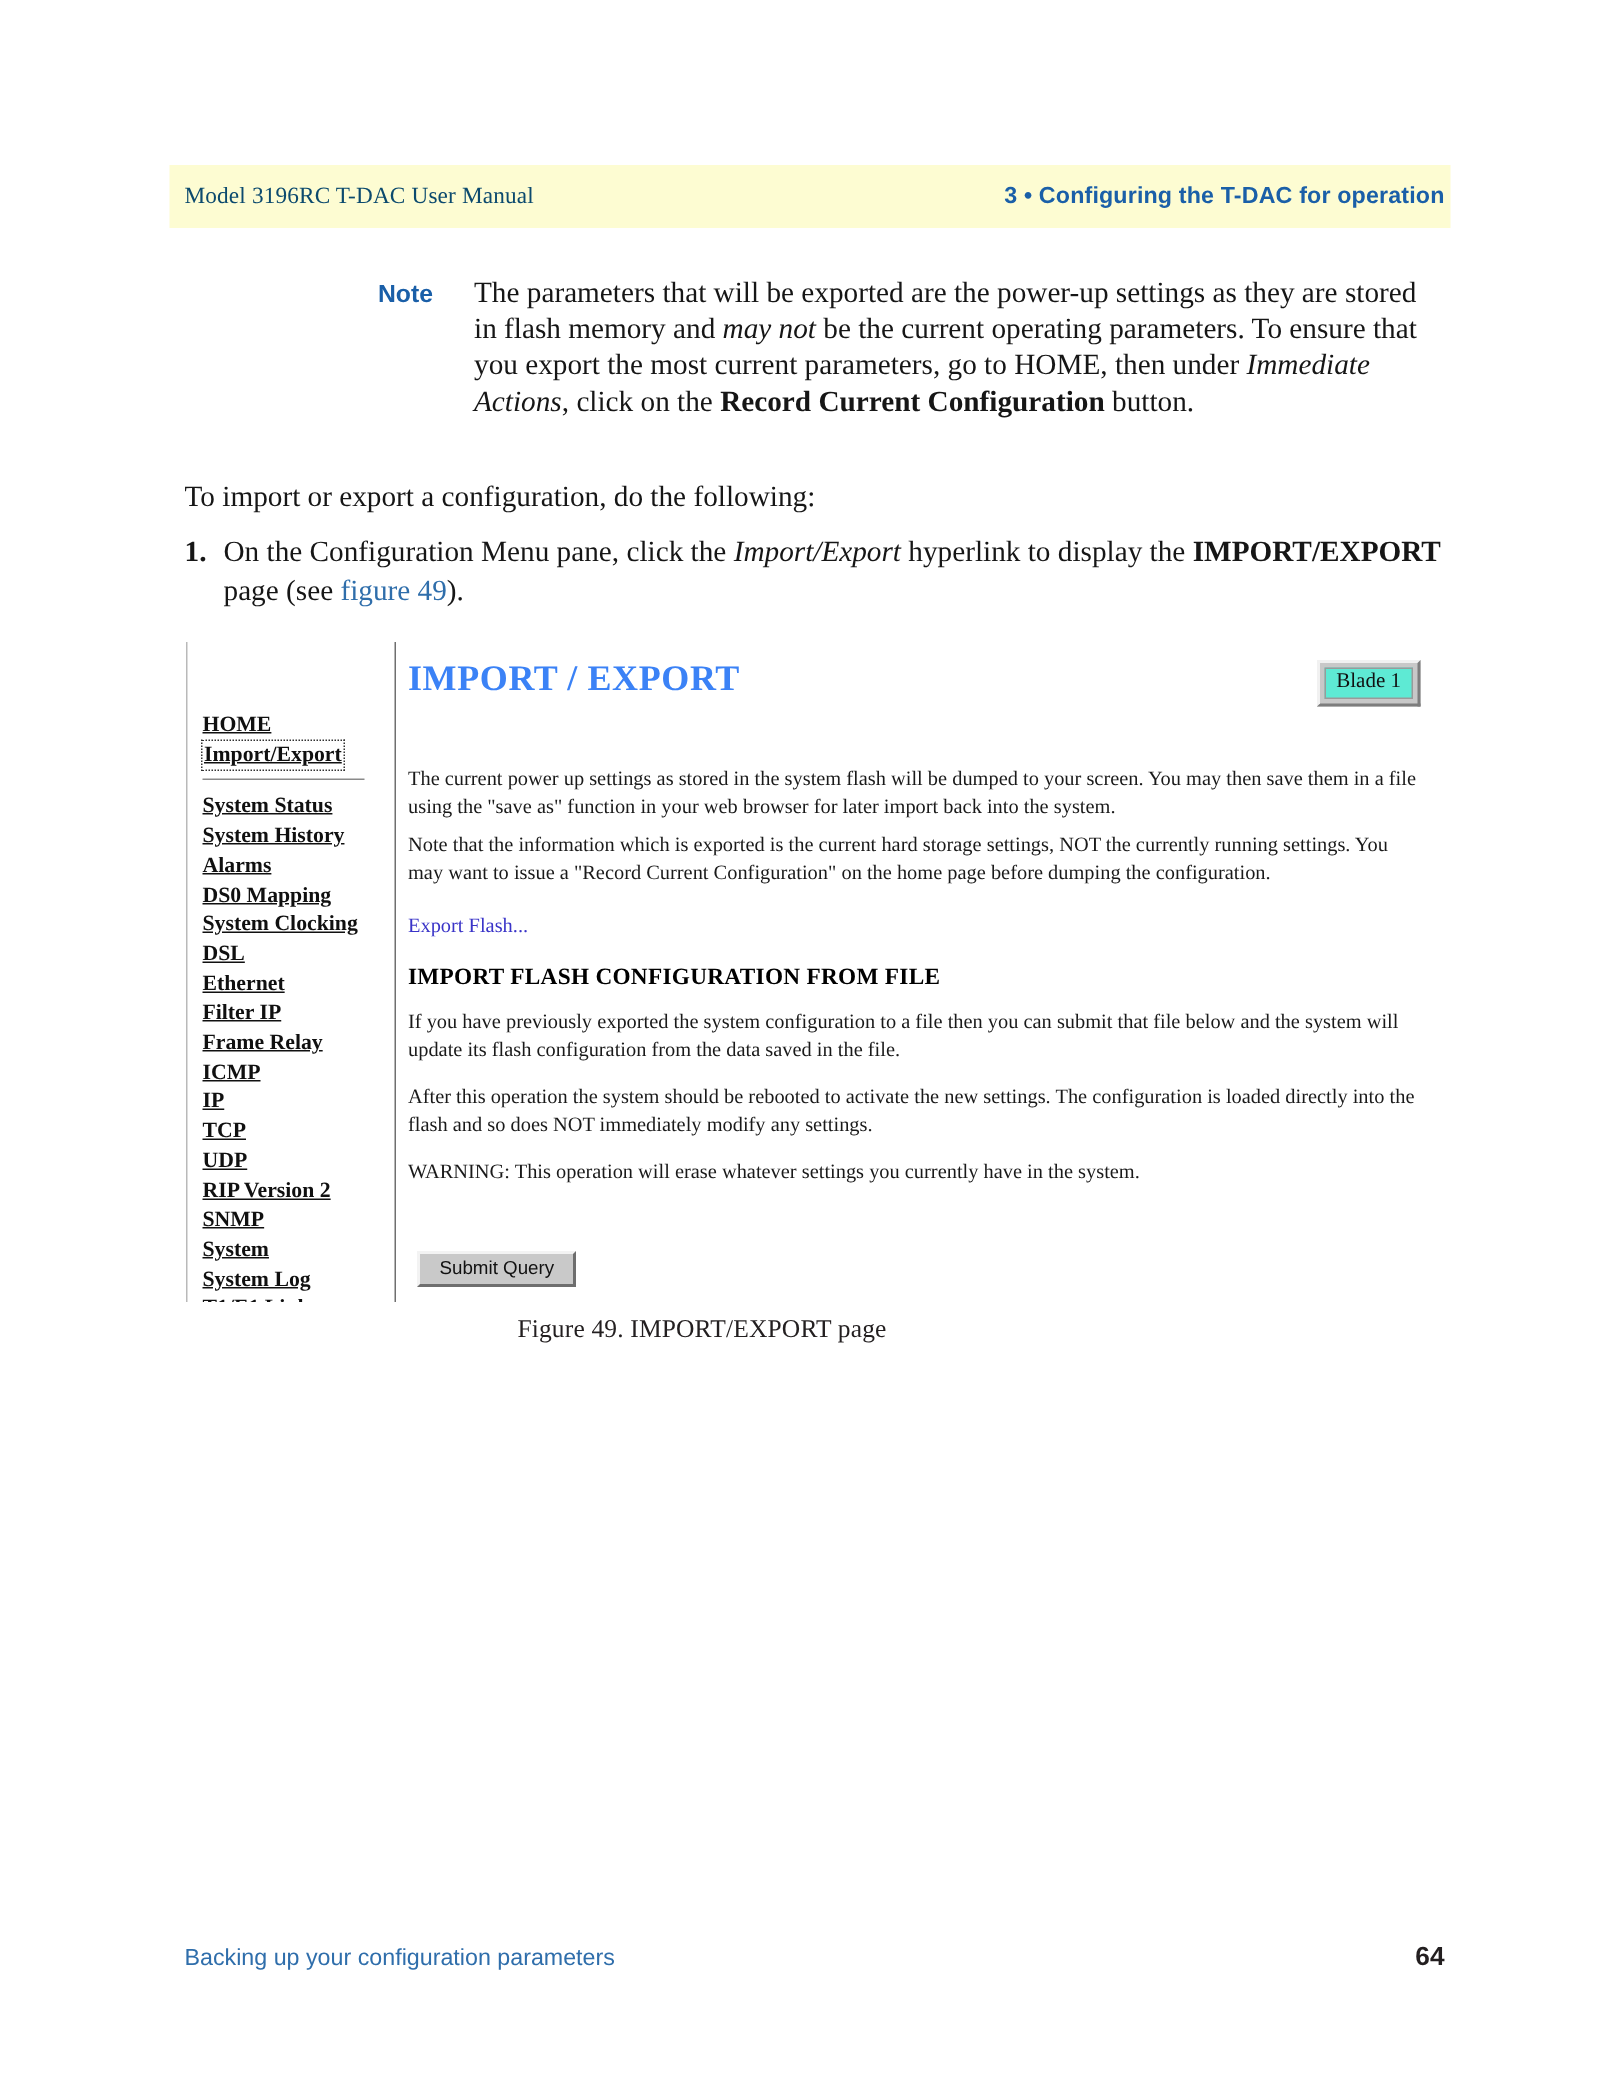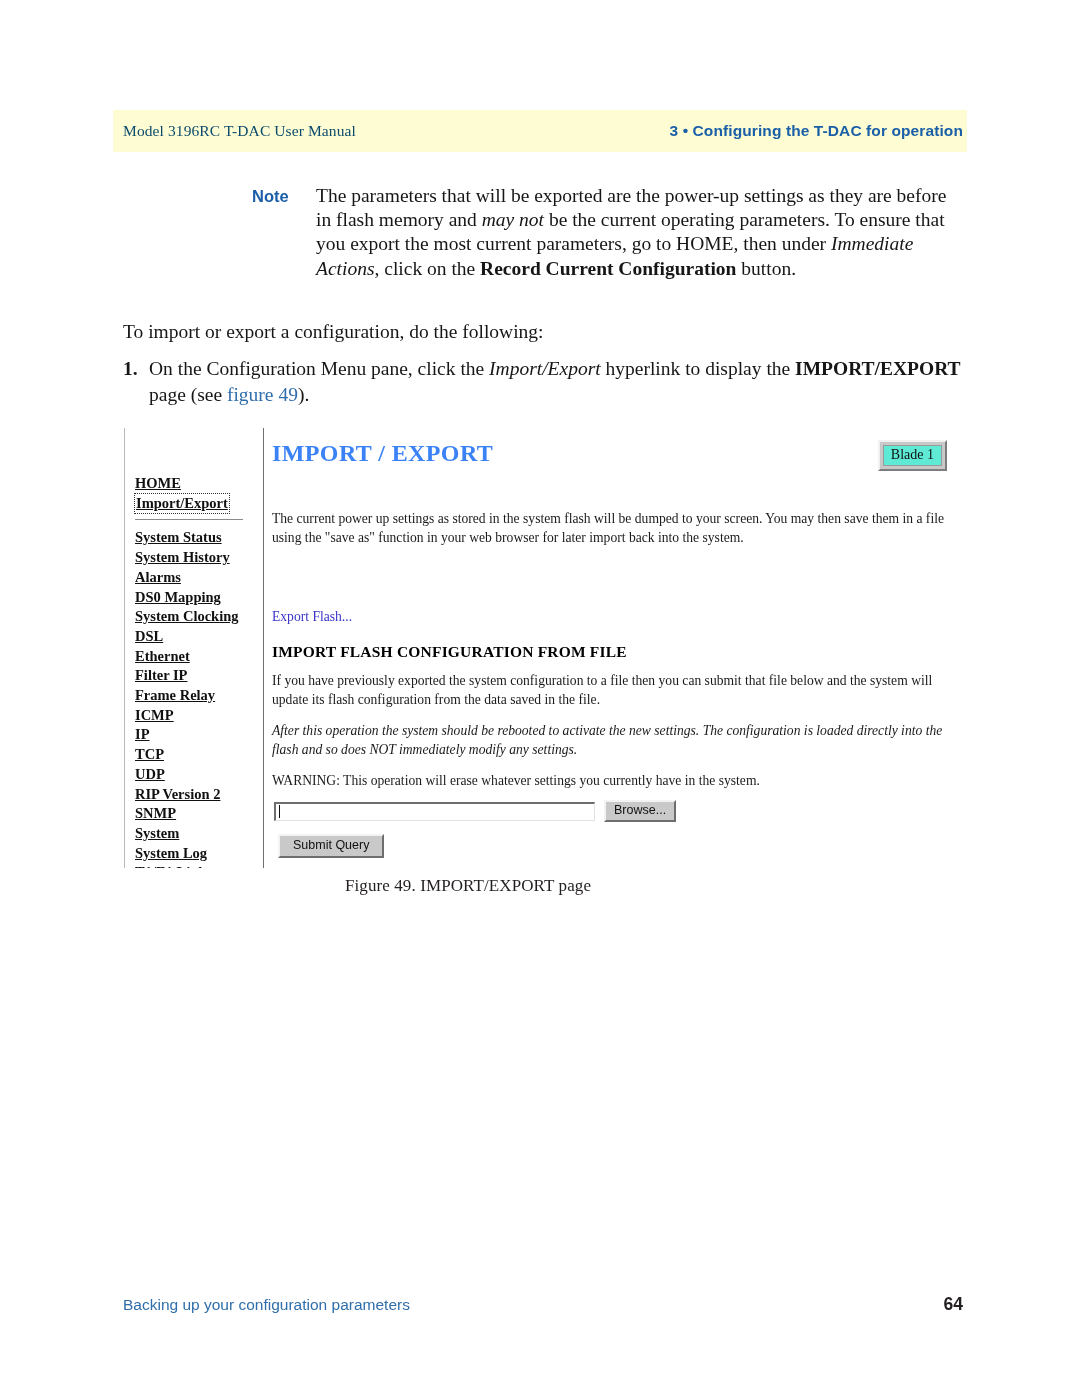--- a/index.html
+++ b/index.html
@@ -306,21 +306,21 @@
 <body>
 
 <div class="header-band"></div>
 <div class="header-inner">
   <span class="hdr-left">Model 3196RC T-DAC User Manual</span>
   <span class="hdr-right">3 • Configuring the T-DAC for operation</span>
 </div>
 
 <div class="note-block">
   <span class="note-label">Note</span>
-  <div class="note-body"><span>The parameters that will be exported are the power-up settings as they are before in flash memory and </span><i>may not</i><span> be the current operating parameters. To ensure that you export the most current parameters, go to HOME, then under </span><i>Immediate Actions</i><span>, click on the </span><b>Record Current Configuration</b><span> button.</span></div>
+  <div class="note-body"><span>The parameters that will be exported are the power-up settings as they are stored in flash memory and </span><i>may not</i><span> be the current operating parameters. To ensure that you export the most current parameters, go to HOME, then under </span><i>Immediate Actions</i><span>, click on the </span><b>Record Current Configuration</b><span> button.</span></div>
 </div>
 
 <div class="intro">To import or export a configuration, do the following:</div>
 
 <div class="step">
   <span class="step-num">1.</span>
   <div class="step-text"><span>On the Configuration Menu pane, click the </span><i>Import/Export</i><span> hyperlink to display the </span><b>IMPORT/EXPORT</b><span> page (see </span><span class="xref">figure 49</span><span>).</span></div>
 </div>
 
 <div class="figure">
@@ -332,35 +332,30 @@
 
   <div class="fig-main">
     <div class="page-title">IMPORT / EXPORT</div>
 
     <div class="blade-badge">
       <div class="blade-inner">Blade 1</div>
     </div>
 
 
     <div class="para" style="top:82px;left:0px;">The current power up settings as stored in the system flash will be dumped to your screen.  You may then save them in a file using the "save as" function in your web browser for later import back into the system.</div>
+    <div class="para" style="top:126px;left:0px;">Note that the information which is exported is the current hard storage settings, NOT the currently running settings.  You may want to issue a "Record Current Configuration" on the home page before dumping the configuration.</div>
 
     <div class="flash-link" style="top:181px;left:0px;">Export Flash...</div>
 
     <div class="sec-head" style="top:215px;left:0px;">IMPORT FLASH CONFIGURATION FROM FILE</div>
 
     <div class="para" style="top:244px;left:0px;">If you have previously exported the system configuration to a file then you can submit that file below and the system will update its flash configuration from the data saved in the file.</div>
-    <div class="para" style="top:294px;left:0px;font-style:italic;">After this operation the system should be rebooted to activate the new settings. The configuration is loaded directly into the flash and so does NOT immediately modify any settings.</div>
+    <div class="para" style="top:294px;left:0px;">After this operation the system should be rebooted to activate the new settings. The configuration is loaded directly into the flash and so does NOT immediately modify any settings.</div>
     <div class="para" style="top:344px;left:0px;">WARNING: This operation will erase whatever settings you currently have in the system.</div>
 
-    <div class="file-row">
-      <div class="file-input">
-        <span class="caret"></span>
-      </div>
-      <button class="btn btn-browse">Browse...</button>
-    </div>
 
     <button class="btn btn-submit">Submit Query</button>
   </div>
 </div>
 
 <div class="caption">Figure 49. IMPORT/EXPORT page</div>
 
 <div class="footer">
   <span class="footer-text">Backing up your configuration parameters</span>
   <span class="footer-page">64</span>

